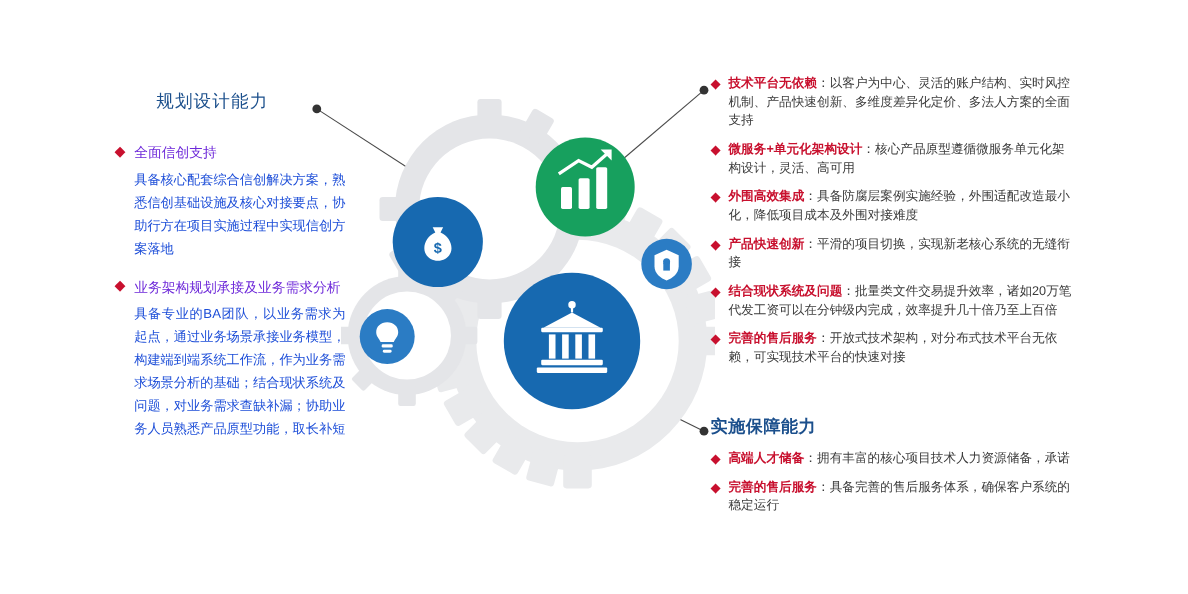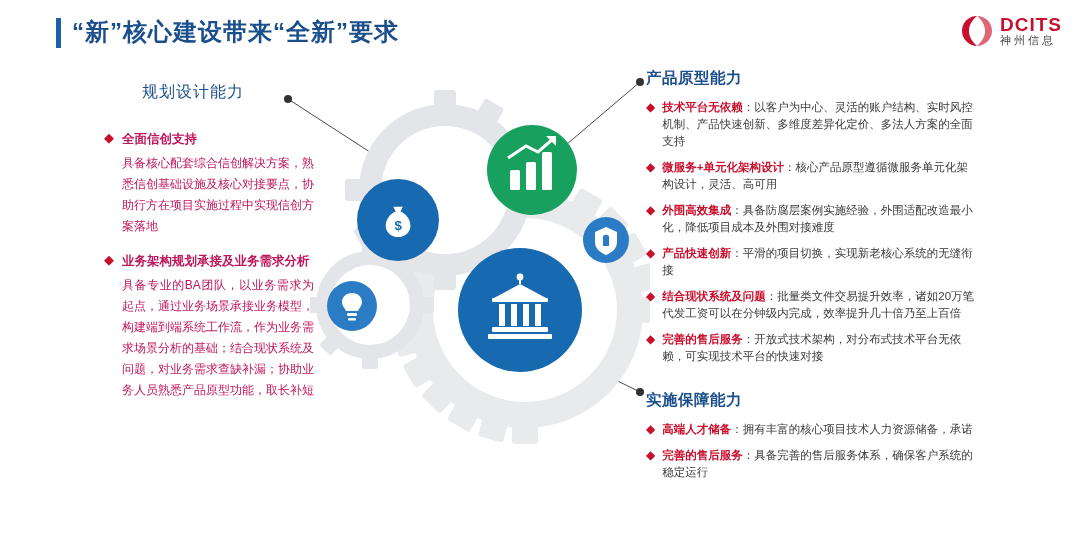--- a/index.html
+++ b/index.html
@@ -94,28 +94,28 @@
     display: flex;
     gap: 8px;
     margin-bottom: 4px;
   }
   .dot {
     color: #c8102e;
     font-size: 13px;
     line-height: 18px;
   }
   .lead {
-    color: #be185d;
-    font-weight: bold;
+    color: #6d28d9;
+    font-weight: normal;
     font-size: 12.5px;
     line-height: 20px;
   }
   .body-txt {
     font-size: 12px;
-    color: #be185d;
+    color: #1d4ed8;
     line-height: 21px;
     margin: 2px 0 14px 18px;
     text-align: justify;
   }
   
   .col-right {
     position: absolute;
     left: 646px; top: 68px;
     width: 330px;
   }
@@ -140,54 +140,36 @@
   .r-text {
     font-size: 11.5px;
     line-height: 17px;
     color: #3b3b3b;
   }
   .r-text b {
     color: #c8102e;
   }
   .col-right-2 {
     position: absolute;
-    left: 646px; top: 390px;
+    left: 646px; top: 378px;
     width: 330px;
   }
   
   svg.connectors {
     position: absolute;
     left: 0; top: 0;
     width: 1080px; height: 540px;
     pointer-events: none;
   }
 </style>
 </head>
 <body>
 
 <div class="slide">
 
-  <div class="title-bar">
-    <div class="title-accent"></div>
-    <div class="slide-title">“新”核心建设带来“全新”要求</div>
-
-    <div class="logo">
-      <div class="logo-mark">
-        <svg width="34" height="34" viewBox="0 0 34 34">
-          <path d="M17 2 C8 2 2 9 2 17 C2 25 9 32 17 32 C12 27 9 23 9 17 C9 11 12 6 17 2 Z" fill="#c8102e"></path>
-          <path d="M17 2 C26 2 32 9 32 17 C32 25 25 32 17 32 C22 27 25 23 25 17 C25 11 22 6 17 2 Z" fill="#d94b5e" opacity="0.85"></path>
-          <circle cx="17" cy="17" r="3.2" fill="#ffffff"></circle>
-        </svg>
-      </div>
-      <div class="logo-text">
-        <span class="logo-en">DCITS</span>
-        <span class="logo-cn">神州信息</span>
-      </div>
-    </div>
-  </div>
 
   <svg class="connectors">
 
     <line x1="288" y1="99" x2="390" y2="165" stroke="#4a4a4a" stroke-width="1"></line>
     <circle cx="288" cy="99" r="4" fill="#333"></circle>
 
     <line x1="640" y1="82" x2="560" y2="150" stroke="#4a4a4a" stroke-width="1"></line>
     <circle cx="640" cy="82" r="4" fill="#333"></circle>
 
     <line x1="640" y1="392" x2="565" y2="355" stroke="#4a4a4a" stroke-width="1"></line>
@@ -324,21 +306,20 @@
     <div>
       <div class="bullet-row">
         <span class="dot">◆</span>
         <span class="lead">业务架构规划承接及业务需求分析</span>
       </div>
       <div class="body-txt">具备专业的BA团队，以业务需求为起点，通过业务场景承接业务模型，构建端到端系统工作流，作为业务需求场景分析的基础；结合现状系统及问题，对业务需求查缺补漏；协助业务人员熟悉产品原型功能，取长补短</div>
     </div>
   </div>
 
   <div class="col-right">
-    <div class="sec-head-r">产品原型能力</div>
 
     <div class="r-item">
       <span class="r-dot">◆</span>
       <span class="r-text"><b>技术平台无依赖</b><span>：</span><span>以客户为中心、灵活的账户结构、实时风控机制、产品快速创新、多维度差异化定价、多法人方案的全面支持</span></span>
     </div>
 
     <div class="r-item">
       <span class="r-dot">◆</span>
       <span class="r-text"><b>微服务+单元化架构设计</b><span>：</span><span>核心产品原型遵循微服务单元化架构设计，灵活、高可用</span></span>
     </div>

